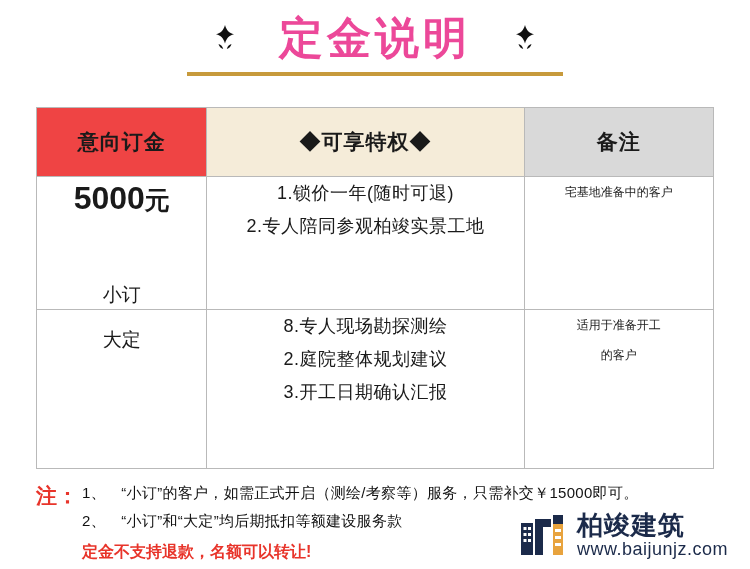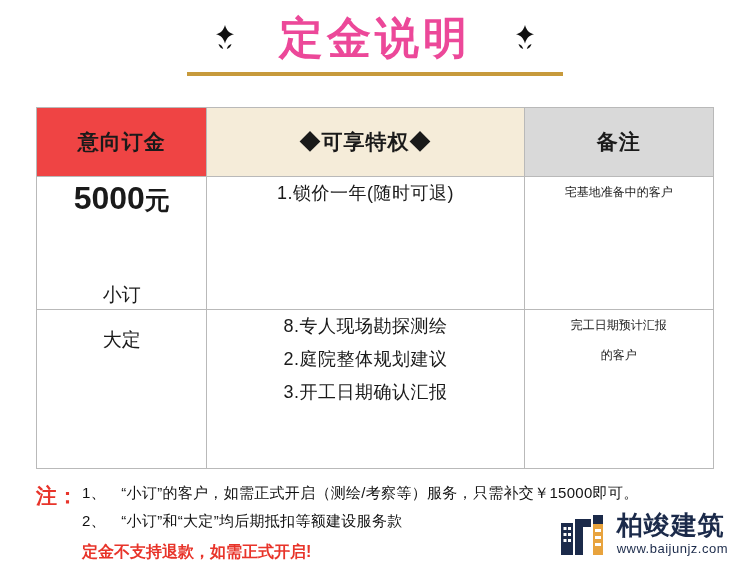--- a/index.html
+++ b/index.html
@@ -176,21 +176,21 @@
     align-items: flex-start;
   }
   .logo-name {
     font-size: 26px;
     font-weight: bold;
     letter-spacing: 1px;
     color: #1b2a4a;
     line-height: 28px;
   }
   .logo-url {
-    font-size: 13px;
+    font-size: 18px;
     color: #1b2a4a;
     letter-spacing: 0.5px;
     line-height: 16px;
     margin-top: 2px;
   }
 </style>
 </head>
 <body>
 
 <div class="title-block">
@@ -225,52 +225,53 @@
   <div class="trow r1">
     <div class="cell c1">
       <div class="amount">
         <span>5000</span><span class="unit">元</span>
       </div>
       <div class="sub">小订</div>
     </div>
     <div class="cell c2">
       <div class="privs">
         <div class="line">1.锁价一年(随时可退)</div>
+        <div class="line">2.专人陪同参观柏竣实景工地</div>
       </div>
     </div>
     <div class="cell c3">
       <div class="note-cell">宅基地准备中的客户</div>
     </div>
   </div>
 
   <div class="trow r2">
     <div class="cell c1">
       <div class="sub">大定</div>
     </div>
     <div class="cell c2">
       <div class="privs">
         <div class="line">8.专人现场勘探测绘</div>
         <div class="line">2.庭院整体规划建议</div>
         <div class="line">3.开工日期确认汇报</div>
       </div>
     </div>
     <div class="cell c3">
-      <div class="note-cell" style="white-space:pre-line;">完工日期预计汇报
+      <div class="note-cell" style="white-space:pre-line;">适用于准备开工
 的客户</div>
     </div>
   </div>
 
 </div>
 
 <div class="foot">
   <div class="foot-label">注：</div>
   <div class="foot-lines">
     <div class="fl">1、　“小订”的客户，如需正式开启（测绘/考察等）服务，只需补交￥15000即可。</div>
     <div class="fl">2、　“小订”和“大定”均后期抵扣等额建设服务款</div>
-    <div class="warn">定金不支持退款，如需正式开启!</div>
+    <div class="warn">定金不支持退款，名额可以转让!</div>
   </div>
 </div>
 
 <div class="logo">
   <span class="logo-mark">
     <svg width="46" height="46" viewBox="0 0 46 46" aria-hidden="true">
       <rect x="2" y="12" width="12" height="32" fill="#1b2a4a"></rect>
       <rect x="4.5" y="16" width="3" height="3" fill="#fff"></rect>
       <rect x="9" y="16" width="3" height="3" fill="#fff"></rect>
       <rect x="4.5" y="22" width="3" height="3" fill="#fff"></rect>

